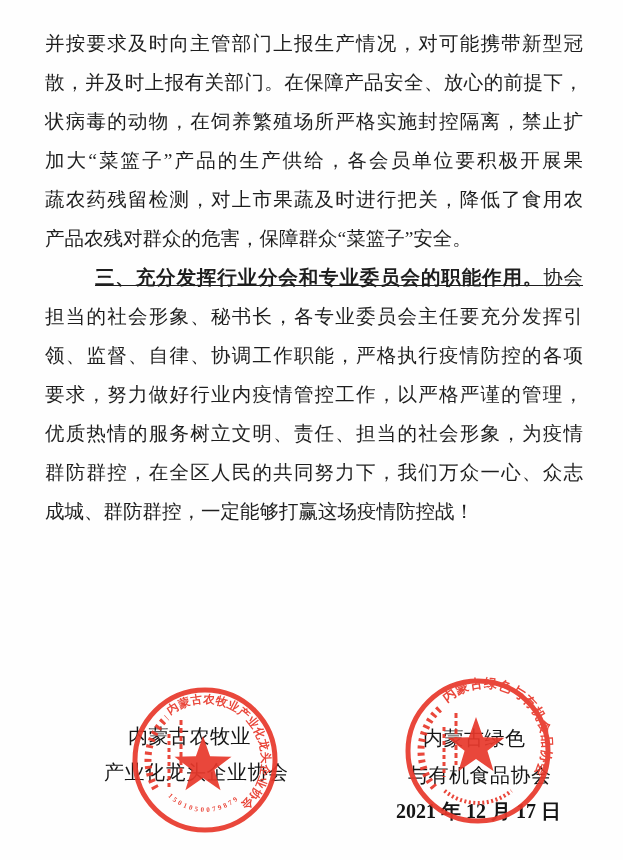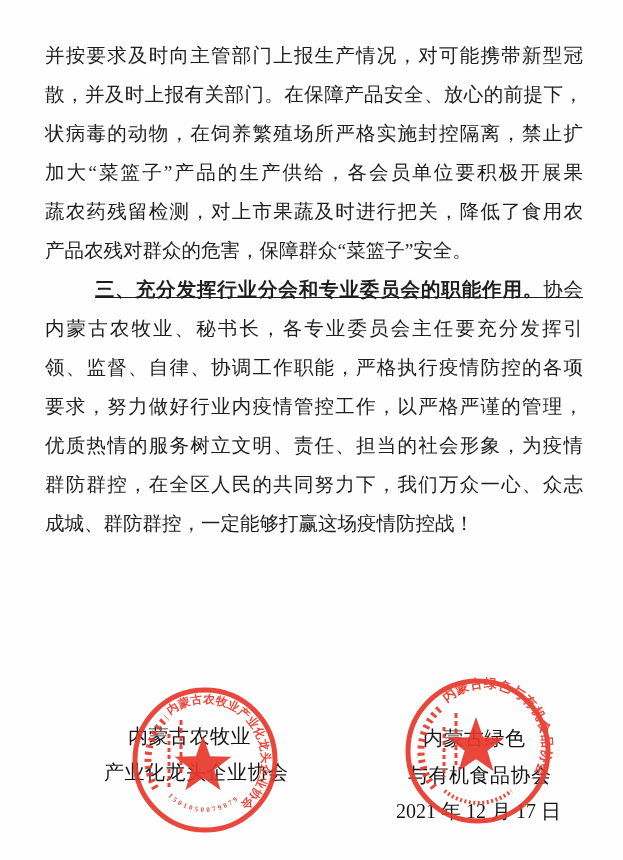--- a/index.html
+++ b/index.html
@@ -7,21 +7,21 @@
     position:relative;
     width:623px;height:860px;
     margin:0 auto;
     background:#fefefe;
     overflow:hidden;
     font-family:"Liberation Serif", serif;
     color:#1e1e1e;
   }
   .body-text{
     position:absolute;
-    left:45px;top:36px;
+    left:45px;top:24px;
     width:538px;
     font-size:19.5px;
     line-height:39px;
   }
   .line{
     text-align:justify;
     text-align-last:justify;
     height:39px;
     overflow:visible;
   }
@@ -56,20 +56,21 @@
   .ov-l1{left:128px;top:724px;}
   .ov-l2{left:104px;top:760px;}
   .ov-r1{left:423px;top:726px;}
   .ov-r2{left:408px;top:763px;}
   .date-line{
     position:absolute;
     left:396px;top:798px;
     font-size:20px;
     color:#151515;
     white-space:nowrap;
+    font-weight:bold;
   }
   .rim-cjk{font-size:11.5px;letter-spacing:0.4px;font-weight:bold;}
   .rim-cjk-r{font-size:13px;letter-spacing:0.6px;font-weight:bold;}
   .rim-serial{font-size:7px;letter-spacing:2.6px;font-weight:bold;}
 </style>
 </head>
 <body>
 
 <div class="page">
 
@@ -77,21 +78,21 @@
     <div class="line">并按要求及时向主管部门上报生产情况，对可能携带新型冠</div>
     <div class="line">散，并及时上报有关部门。在保障产品安全、放心的前提下，</div>
     <div class="line">状病毒的动物，在饲养繁殖场所严格实施封控隔离，禁止扩</div>
     <div class="line">加大“菜篮子”产品的生产供给，各会员单位要积极开展果</div>
     <div class="line">蔬农药残留检测，对上市果蔬及时进行把关，降低了食用农</div>
     <div class="line end">产品农残对群众的危害，保障群众“菜篮子”安全。</div>
 
     <div class="line indent">
       <span class="heading-bold">三、充分发挥行业分会和专业委员会的职能作用。</span><span>协会</span>
     </div>
-    <div class="line">内蒙古农牧业、秘书长，各专业委员会主任要充分发挥引</div>
+    <div class="line">担当的社会形象、秘书长，各专业委员会主任要充分发挥引</div>
     <div class="line">领、监督、自律、协调工作职能，严格执行疫情防控的各项</div>
     <div class="line">要求，努力做好行业内疫情管控工作，以严格严谨的管理，</div>
     <div class="line">优质热情的服务树立文明、责任、担当的社会形象，为疫情</div>
 
     <div class="line">群防群控，在全区人民的共同努力下，我们万众一心、众志</div>
     <div class="line end">成城、群防群控，一定能够打赢这场疫情防控战！</div>
   </div>
 
   <div class="overlay-text ov-l1">内蒙古农牧业</div>
   <div class="overlay-text ov-l2">产业化龙头企业协会</div>

